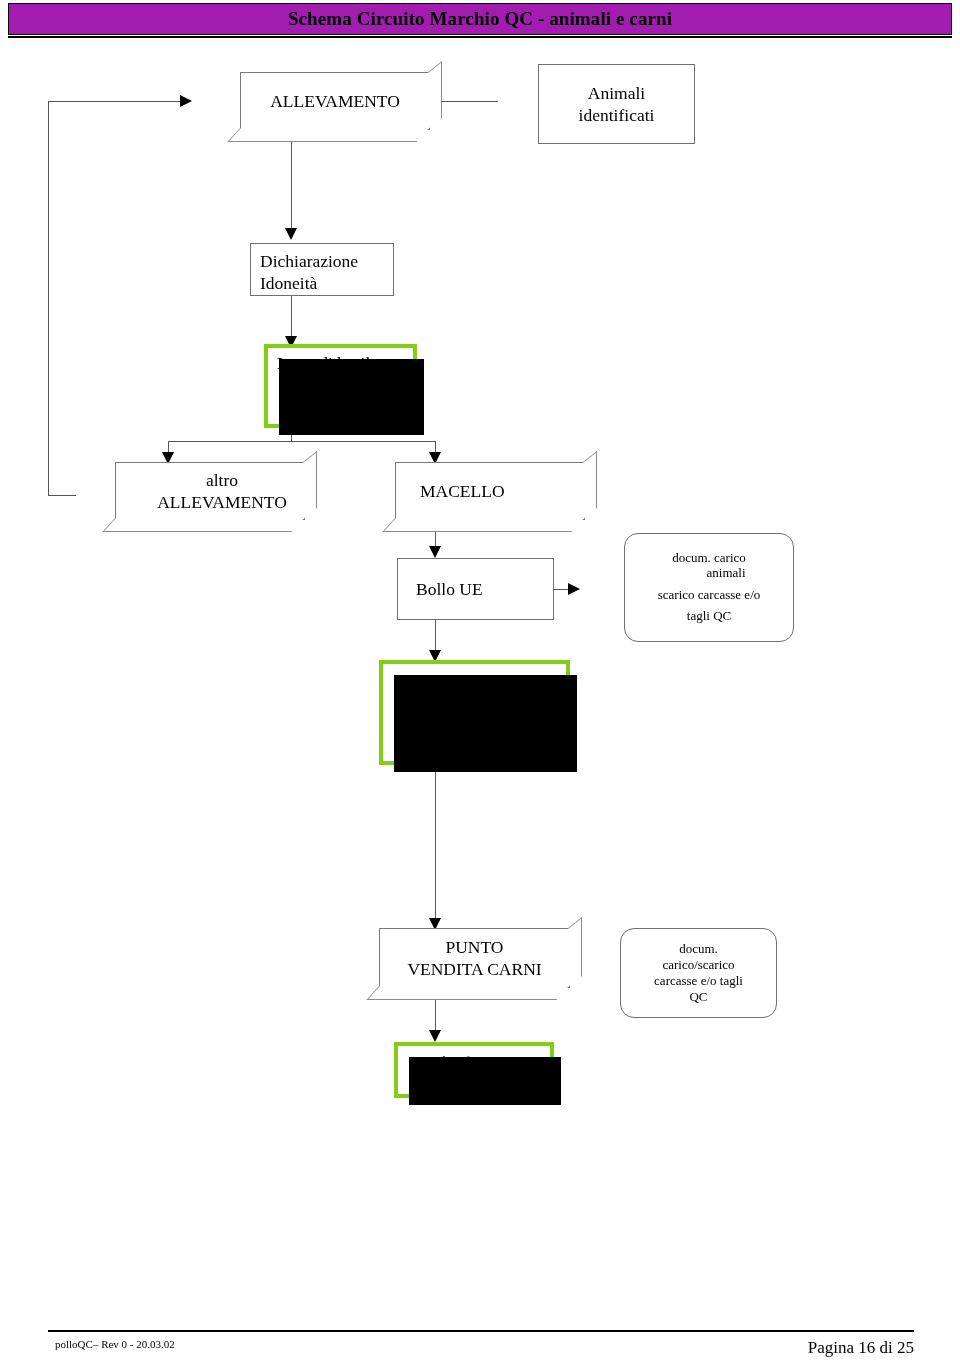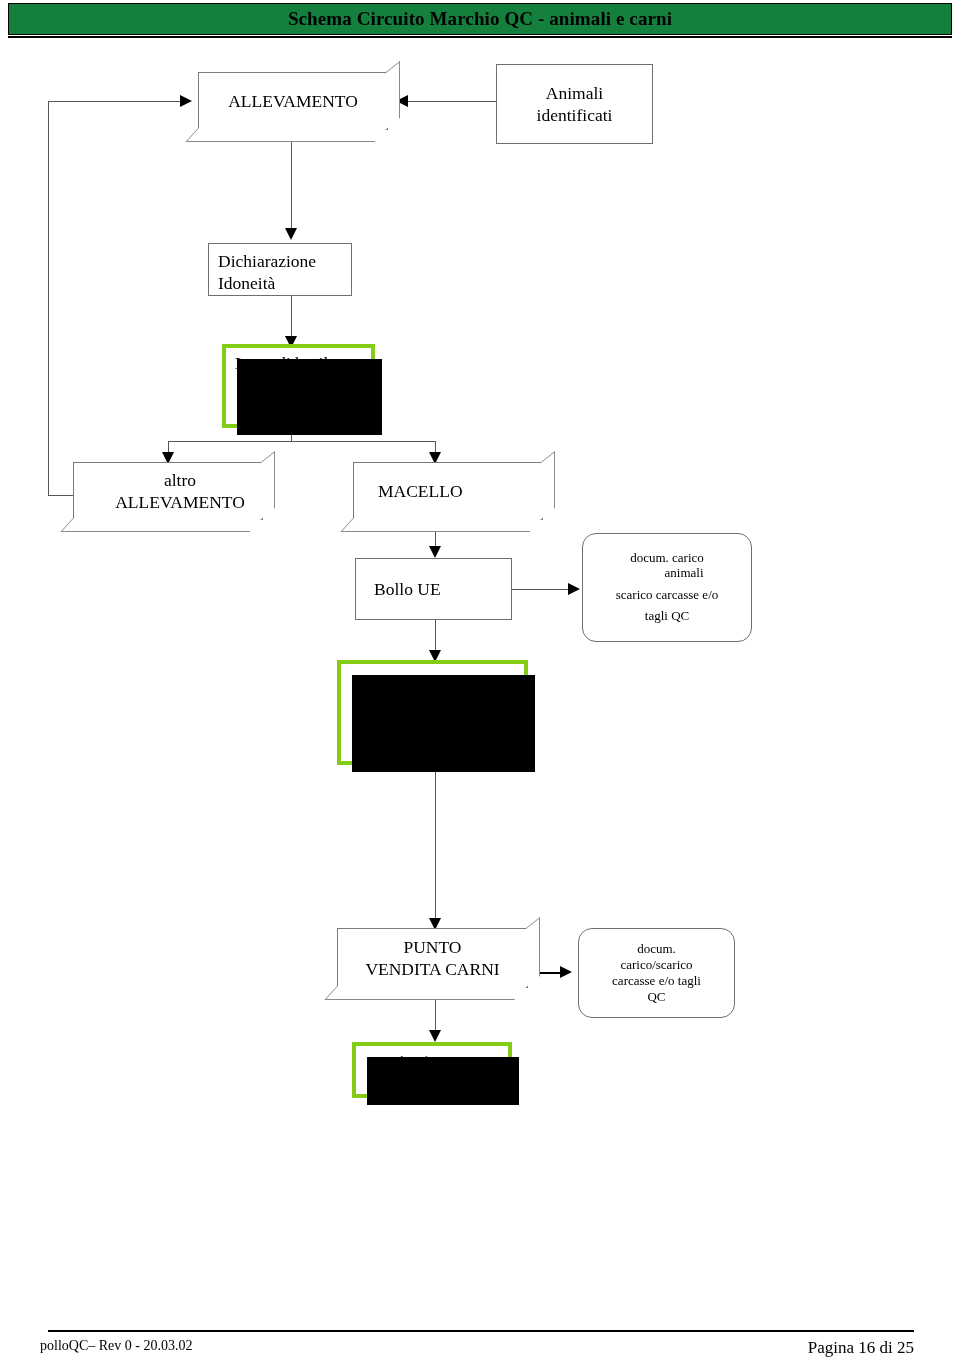--- a/index.html
+++ b/index.html
@@ -18,21 +18,21 @@
 
   
   .title-banner {
     position: absolute;
     left: 8px;
     top: 3px;
     width: 944px;
     height: 32px;
     border: 1px solid #000;
     box-sizing: border-box;
-    background: #15803d;
+    background: #a21caf;
   }
   .title-banner::after {
     content: "";
     position: absolute;
     left: -1px;
     right: -1px;
     bottom: -4px;
     height: 2px;
     background: #000;
   }
@@ -53,20 +53,21 @@
   .node {
     position: absolute;
     box-sizing: border-box;
     background: #ffffff;
     display: flex;
     align-items: center;
     justify-content: center;
     text-align: center;
     line-height: 1.28;
     z-index: 5;
+    margin-left: 42px;
   }
   .node .txt { display: block; width: 100%; }
 
   
   .plain {
     border: 1px solid #6f6f6f;
   }
 
   
   .rounded {
@@ -160,23 +161,23 @@
   .footer-rule {
     position: absolute;
     left: 48px;
     top: 1330px;
     width: 866px;
     height: 2px;
     background: #000;
   }
   .footer-left {
     position: absolute;
-    left: 40px;
+    left: 55px;
     top: 1338px;
-    font-size: 14px;
+    font-size: 11px;
     white-space: nowrap;
   }
   .footer-right {
     position: absolute;
     right: 46px;
     top: 1338px;
     font-size: 17px;
     white-space: nowrap;
   }
 </style>

